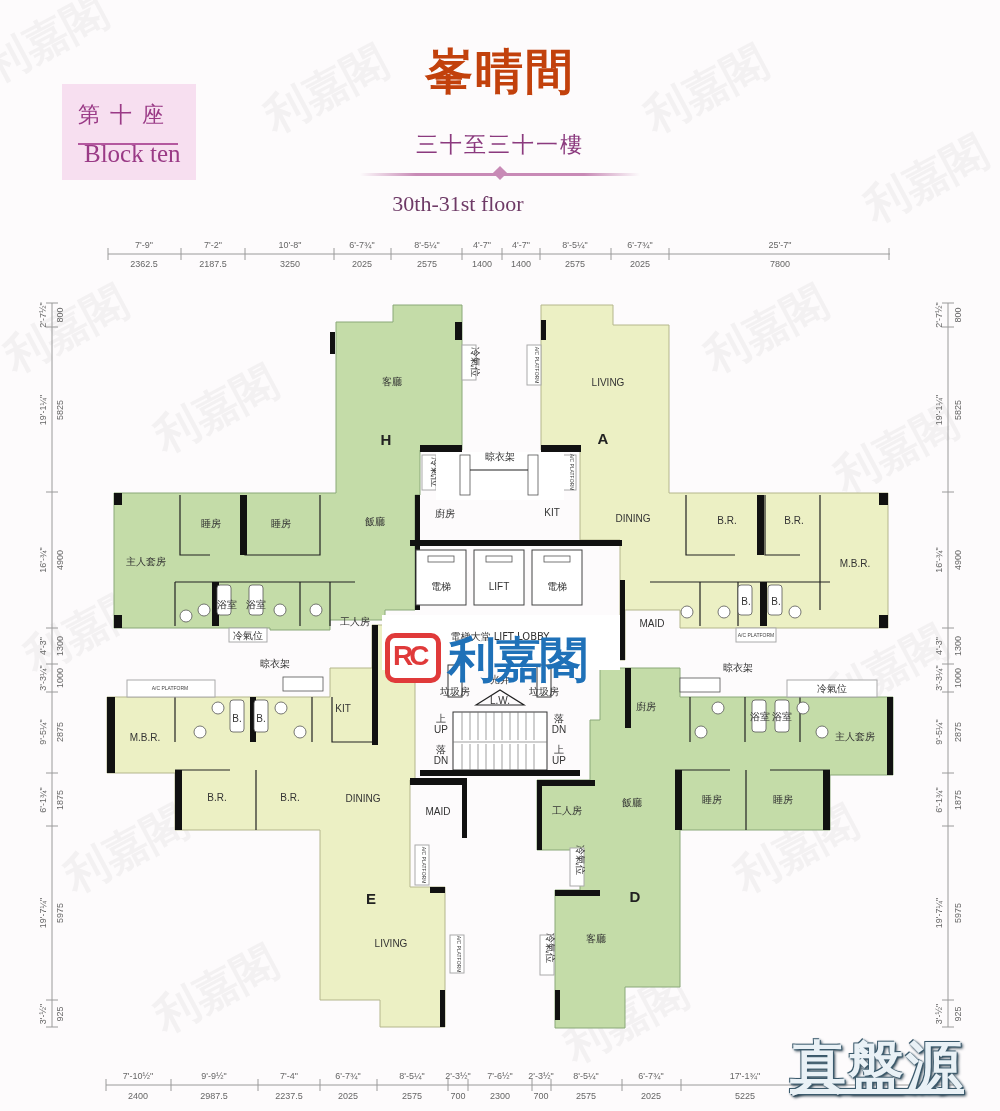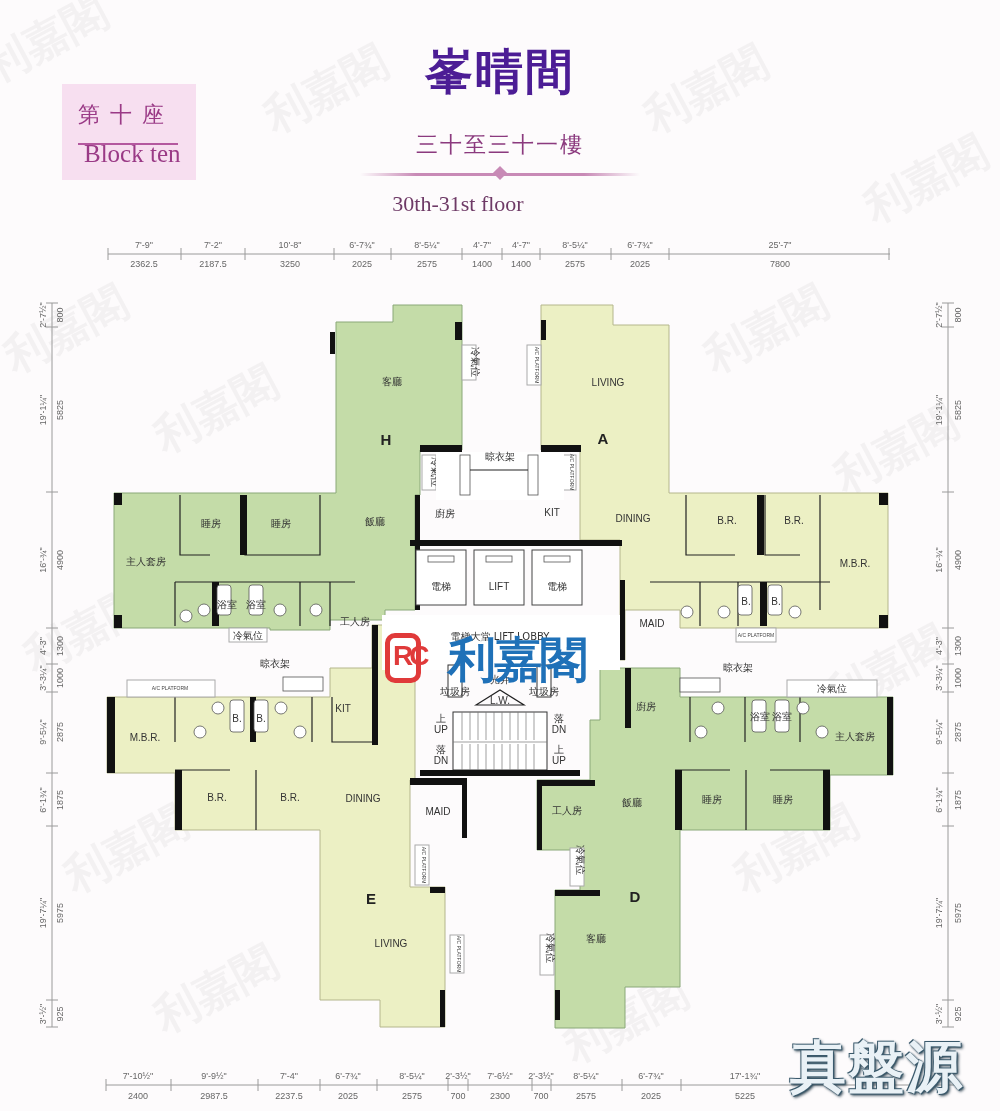--- a/index.html
+++ b/index.html
@@ -2,42 +2,42 @@
 <html><head>
 <meta charset="utf-8">
 <style>
   html, body { margin:0; padding:0; }
   body { width:1000px; height:1111px; background:#fdfbfc; position:relative; overflow:hidden;
          font-family:"Liberation Sans", sans-serif; color:#555; }
   .wm { position:absolute; inset:0; pointer-events:none; overflow:hidden; }
   .wm span { position:absolute; font-family:"DejaVu Serif", serif; font-size:44px; font-weight:bold;
              color:rgba(200,200,200,0.18); transform:rotate(-28deg); white-space:nowrap; }
   .title { position:absolute; left:0; width:1000px; top:40px; text-align:center;
-           font-family:"DejaVu Serif", serif; font-size:48px; font-weight:bold; color:#4c1d95; letter-spacing:2px; }
+           font-family:"DejaVu Serif", serif; font-size:48px; font-weight:bold; color:#c2410c; letter-spacing:2px; }
   .block-box { position:absolute; left:62px; top:84px; width:134px; height:96px; background:#f7dff0; }
   .block-cn { position:absolute; left:78px; top:100px; width:100px; font-family:"DejaVu Serif", serif;
               font-size:22px; color:#9a3a86; letter-spacing:10px; border-bottom:2px solid #b4589f; padding-bottom:13px; }
   .block-en { position:absolute; left:84px; top:140px; font-family:"Liberation Serif", serif; font-size:25px; color:#9a3a86; }
   .floor-cn { position:absolute; left:0; width:1000px; text-align:center; top:130px;
               font-family:"DejaVu Serif", serif; font-size:22px; color:#8b3a7e; letter-spacing:2px; }
   .divider { position:absolute; left:360px; top:173px; width:280px; height:3px;
              background:linear-gradient(90deg, rgba(190,120,170,0), #c88ab6 20%, #c88ab6 80%, rgba(190,120,170,0)); }
   .diamond { position:absolute; left:495px; top:168px; width:10px; height:10px; background:#c88ab6; transform:rotate(45deg); }
   .floor-en { position:absolute; left:0; width:916px; text-align:center; top:191px;
               font-family:"Liberation Serif", serif; font-size:22px; color:#6e3a66; }
   .plan { position:absolute; left:0; top:0; }
   .logo-text { position:absolute; left:448px; top:628px; font-family:"DejaVu Serif", serif;
                font-size:48px; font-weight:bold; color:#1f71b8; letter-spacing:-2px; }
-  .logo-mark { position:absolute; left:385px; top:633px; width:36px; height:50px; background:#fff;
+  .logo-mark { position:absolute; left:385px; top:633px; width:56px; height:50px; background:#fff;
                border:5px solid #e03a3a; border-radius:10px; box-sizing:border-box; }
   .logo-mark span { position:absolute; left:3px; top:2px; font-family:"Liberation Sans", sans-serif;
                     font-weight:bold; font-size:28px; color:#e03a3a; letter-spacing:-4px; }
   .stamp { position:absolute; left:790px; top:1030px; font-family:"DejaVu Sans", sans-serif;
            font-size:56px; font-weight:bold; color:#e9f1f6; letter-spacing:2px;
-           text-shadow: 0 0 2px #3b5a6c, 1px 1px 0 #3b5a6c, -1px -1px 0 #3b5a6c, 2px 2px 3px #2c4250; }
+           text-shadow: 0 0 2px #3b5a6c, 1px 1px 0 #3b5a6c, -1px -1px 0 #3b5a6c, 2px 2px 3px #2c4250; text-decoration: underline; }
 </style>
 </head>
 <body>
 
 <div class="wm">
   <span style="left:-20px;top:10px">利嘉閣</span>
   <span style="left:260px;top:60px">利嘉閣</span>
   <span style="left:640px;top:60px">利嘉閣</span>
   <span style="left:860px;top:150px">利嘉閣</span>
   <span style="left:0px;top:300px">利嘉閣</span>

